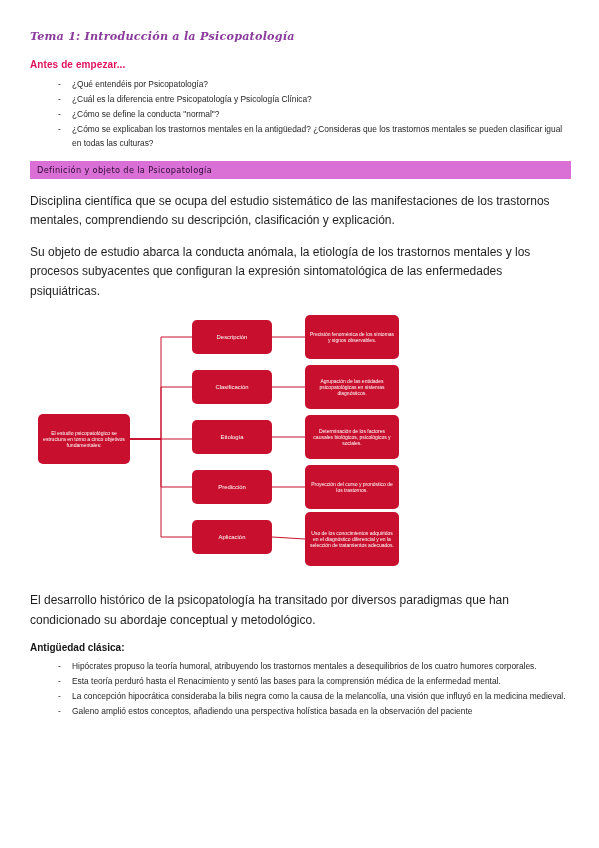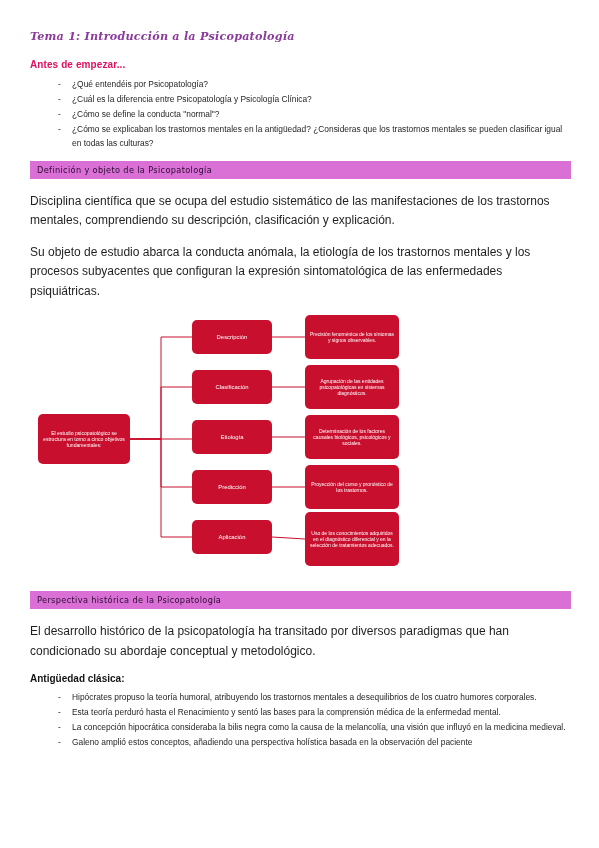--- a/index.html
+++ b/index.html
@@ -213,21 +213,20 @@
     <div class="node mid mid-5">Aplicación</div>
 
     <div class="node leaf leaf-1">Precisión fenoménica de los síntomas y signos observables.</div>
     <div class="node leaf leaf-2">Agrupación de las entidades psicopatológicas en sistemas diagnósticos.</div>
     <div class="node leaf leaf-3">Determinación de los factores causales biológicos, psicológicos y sociales.</div>
     <div class="node leaf leaf-4">Proyección del curso y pronóstico de los trastornos.</div>
     <div class="node leaf leaf-5">Uso de los conocimientos adquiridos en el diagnóstico diferencial y en la selección de tratamientos adecuados.</div>
   </div>
 
   <div class="lower-block">
-    <div class="section-bar">Perspectiva histórica de la Psicopatología</div>
 
     <p class="body">El desarrollo histórico de la psicopatología ha transitado por diversos paradigmas que han condicionado su abordaje conceptual y metodológico.</p>
 
     <div class="bold-label">Antigüedad clásica:</div>
 
     <ul class="bullets">
       <li>
         <span class="dash">-</span>
         <span>Hipócrates propuso la teoría humoral, atribuyendo los trastornos mentales a desequilibrios de los cuatro humores corporales.</span>
       </li>

